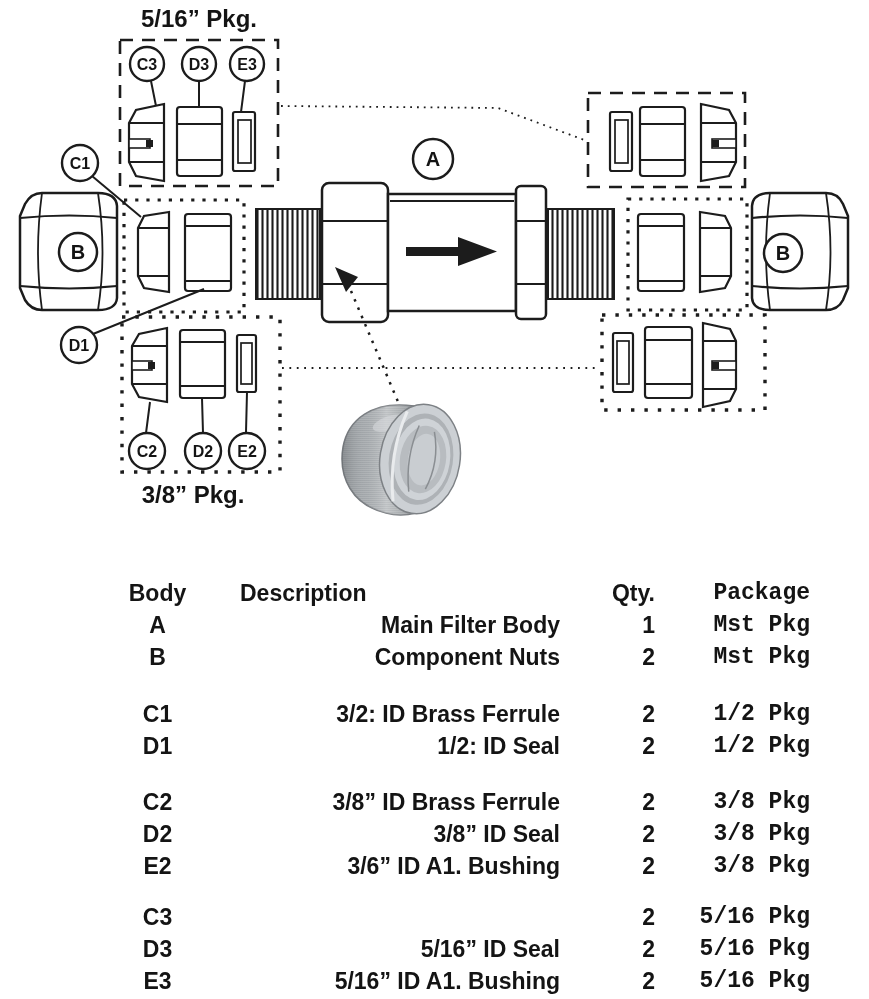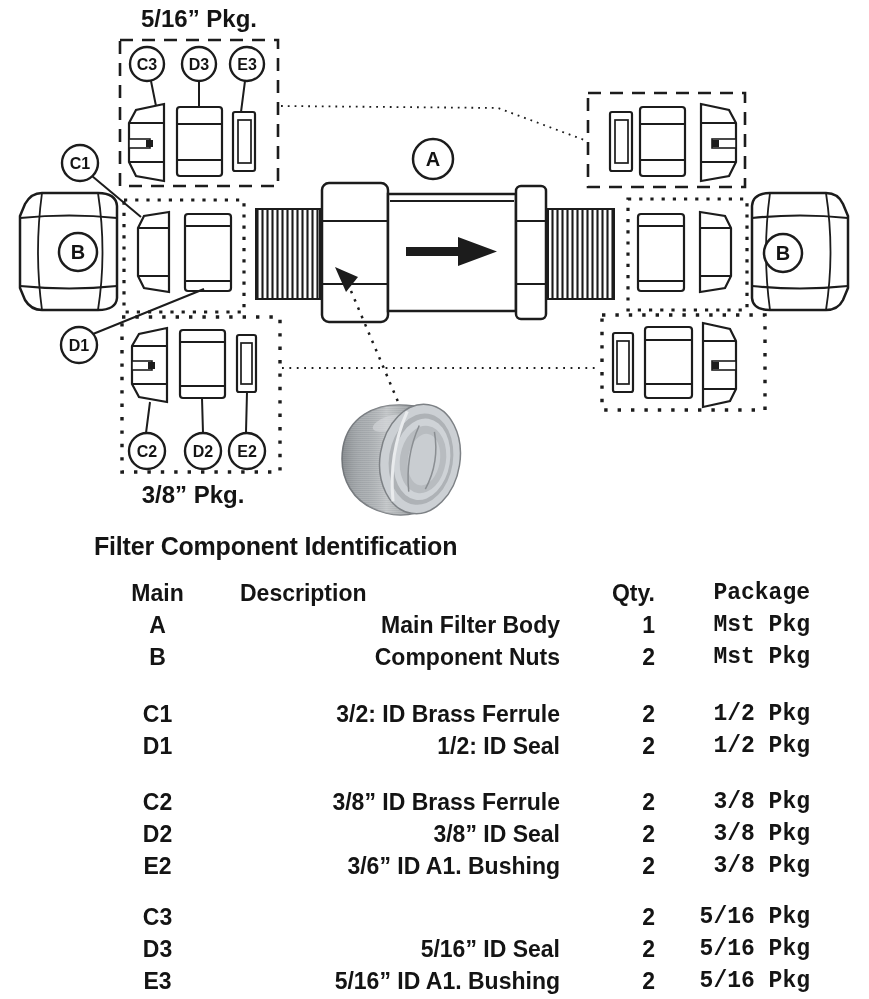--- a/index.html
+++ b/index.html
@@ -228,25 +228,24 @@
         <ellipse cx="422" cy="459" rx="28" ry="41" fill="#cfd3d7"></ellipse>
         <ellipse cx="423" cy="459" rx="23" ry="34" fill="#b8bcc0"></ellipse>
         <ellipse cx="424" cy="459" rx="16" ry="26" fill="#c9cdd1"></ellipse>
         <path d="M 430,430 Q 440,459 430,488 M 414,426 Q 405,459 414,493" fill="none" stroke="#8a8e92" stroke-width="1.5"></path>
         <path d="M 400,414 Q 388,459 400,505" fill="none" stroke="#e9ebed" stroke-width="3"></path>
       </g>
     </g>
   </svg>
 
   
-  <div class="heading">Filter Component Identification</div>
 
   <div class="thead">
     <div class="trow">
-      <span class="c-code">Main</span>
+      <span class="c-code">Body</span>
       <span class="c-desc-hd">Description</span>
       <span class="c-qty">Qty.</span>
       <span class="c-pkg">Package</span>
     </div>
   </div>
 
   <div class="tgroup g1">
     <div class="trow">
       <span class="c-code">A</span>
       <span class="c-desc">Main Filter Body</span>

